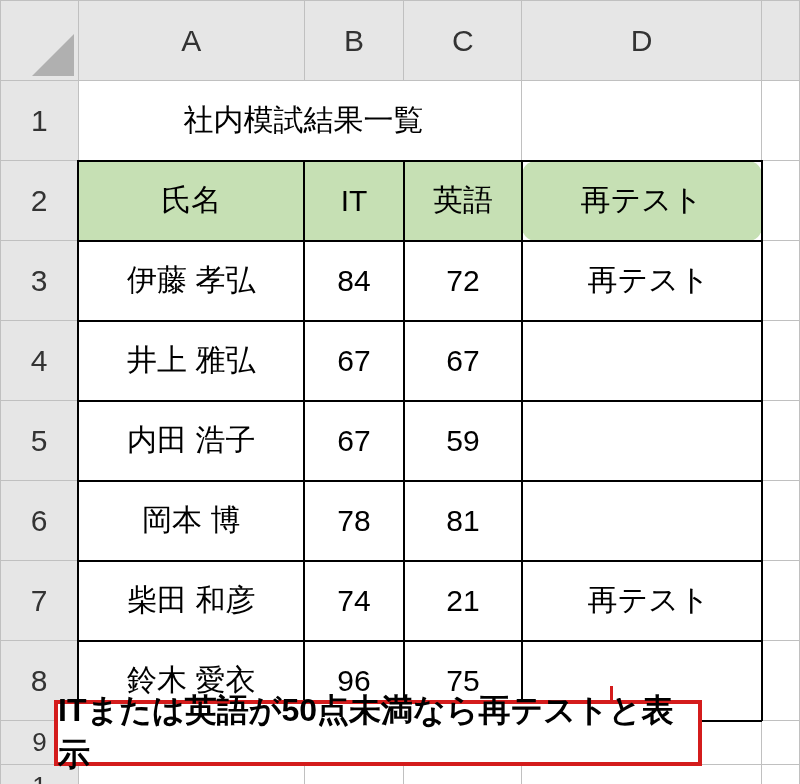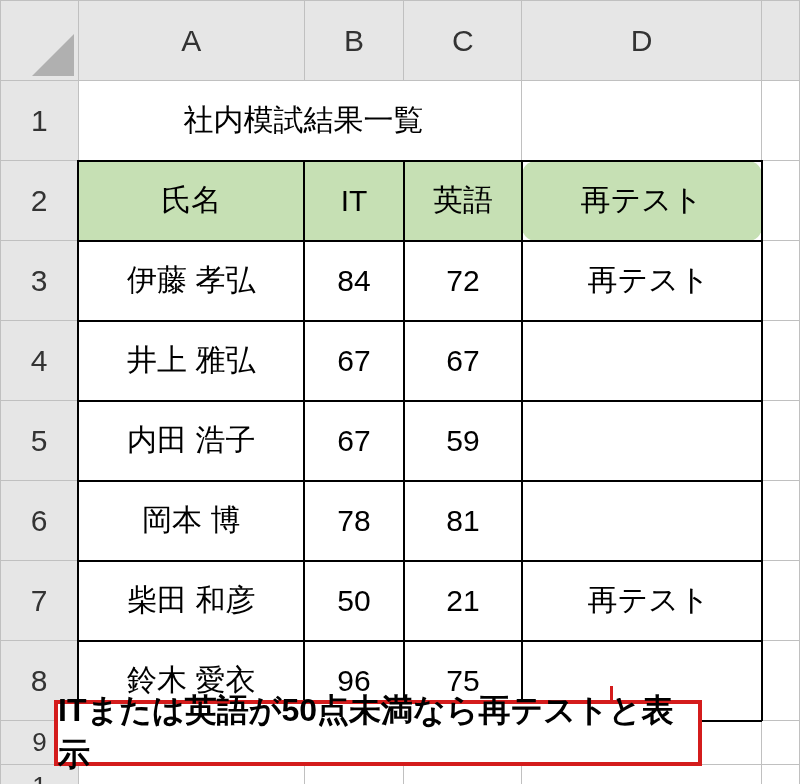--- a/index.html
+++ b/index.html
@@ -190,21 +190,21 @@
     <th class="rowhead">6</th>
     <td class="databox name-cell left-edge">岡本 博</td>
     <td class="databox">78</td>
     <td class="databox">81</td>
     <td class="databox retest-cell right-edge"></td>
     <td class="emptycell"></td>
   </tr>
   <tr>
     <th class="rowhead">7</th>
     <td class="databox name-cell left-edge">柴田 和彦</td>
-    <td class="databox">50</td>
+    <td class="databox">74</td>
     <td class="databox">21</td>
     <td class="databox retest-cell right-edge">再テスト</td>
     <td class="emptycell"></td>
   </tr>
   <tr>
     <th class="rowhead">8</th>
     <td class="databox name-cell left-edge bottom-edge">鈴木 愛衣</td>
     <td class="databox bottom-edge">96</td>
     <td class="databox bottom-edge">75</td>
     <td class="databox retest-cell right-edge bottom-edge"></td>

